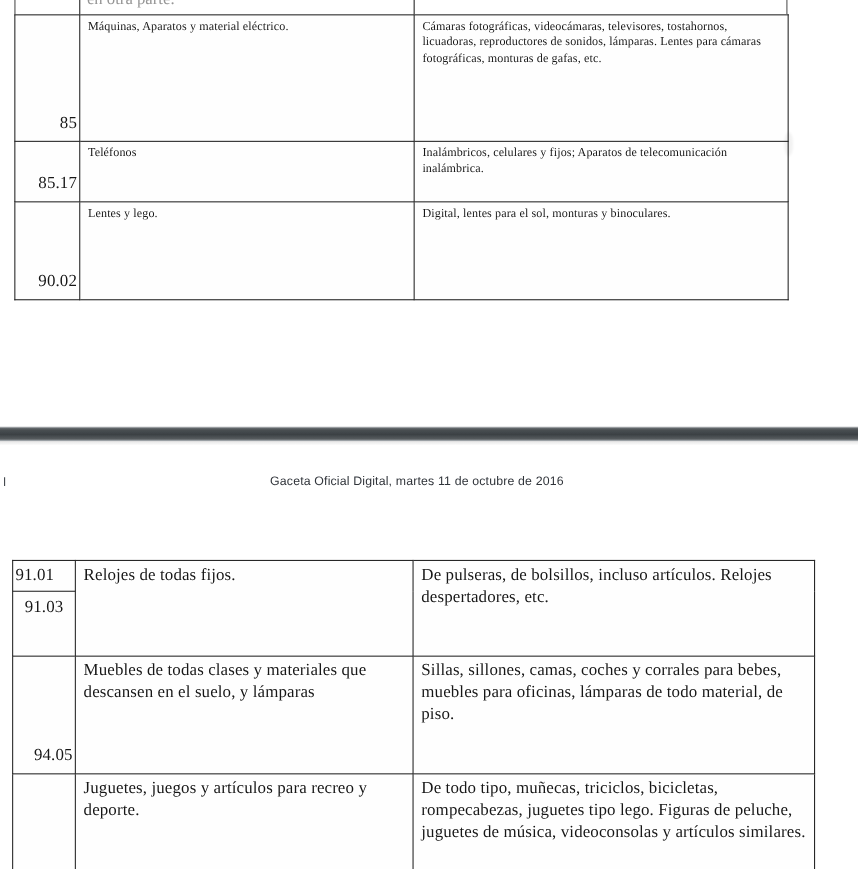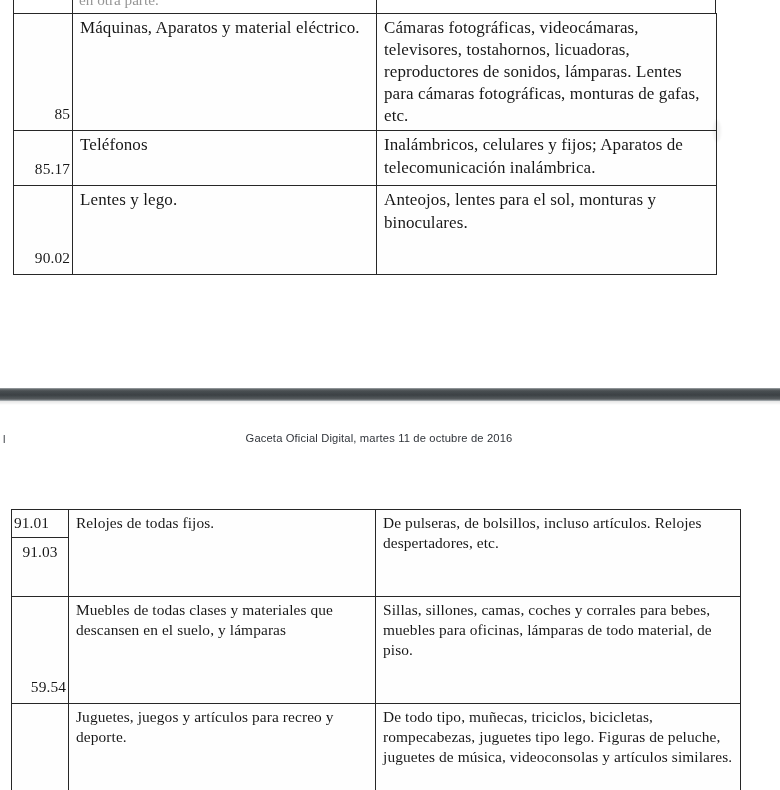--- a/index.html
+++ b/index.html
@@ -23,21 +23,21 @@
     position:absolute;
     border-collapse:collapse;
     table-layout:fixed;
     background:#fff;
   }
   .doc-table td{
     border:1.4px solid #2b2b2b;
     vertical-align:top;
     padding:3px 6px 3px 7px;
     line-height:1.30;
-    font-size:17px;
+    font-size:11px;
     letter-spacing:0.1px;
   }
   .doc-table td.code{
     text-align:right;
     vertical-align:bottom;
     padding:0 2px 6px 2px;
     font-size:15.4px;
   }
   .doc-table td.code-top{
     vertical-align:top;
@@ -167,21 +167,21 @@
       <td>Cámaras fotográficas, videocámaras, televisores, tostahornos, licuadoras, reproductores de sonidos, lámparas. Lentes para cámaras fotográficas, monturas de gafas, etc.</td>
     </tr>
     <tr>
       <td class="code" style="height:48px">85.17</td>
       <td>Teléfonos</td>
       <td>Inalámbricos, celulares y fijos; Aparatos de telecomunicación inalámbrica.</td>
     </tr>
     <tr>
       <td class="code" style="height:82px">90.02</td>
       <td>Lentes y lego.</td>
-      <td>Anteojos, lentes para el sol, monturas y binoculares.</td>
+      <td>Digital, lentes para el sol, monturas y binoculares.</td>
     </tr>
   </tbody>
 </table>
 
 <div class="edge-smudge" style="left:713px; top:120px; width:8px; height:22px;"></div>
 
 <div id="separator-bar" class="scan"></div>
 <div id="separator-shadow"></div>
 
 <div id="page-header">
@@ -198,21 +198,21 @@
   <tbody>
     <tr>
       <td class="code-top" style="height:22px">91.01</td>
       <td rowspan="2">Relojes de todas fijos.</td>
       <td rowspan="2">De pulseras, de bolsillos, incluso artículos. Relojes despertadores, etc.</td>
     </tr>
     <tr>
       <td class="code-bottom" style="height:52px">91.03</td>
     </tr>
     <tr>
-      <td class="code" style="height:100px">59.54</td>
+      <td class="code" style="height:100px">94.05</td>
       <td>Muebles de todas clases  y materiales que descansen en el suelo, y lámparas</td>
       <td>Sillas, sillones, camas, coches y corrales para bebes, muebles para oficinas, lámparas de todo material, de piso.</td>
     </tr>
     <tr>
       <td class="code" style="height:104px">95</td>
       <td>Juguetes,  juegos y artículos para recreo y deporte.</td>
       <td>De todo tipo, muñecas, triciclos, bicicletas, rompecabezas, juguetes tipo lego. Figuras de peluche, juguetes de música, videoconsolas y artículos similares.</td>
     </tr>
   </tbody>
 </table>

